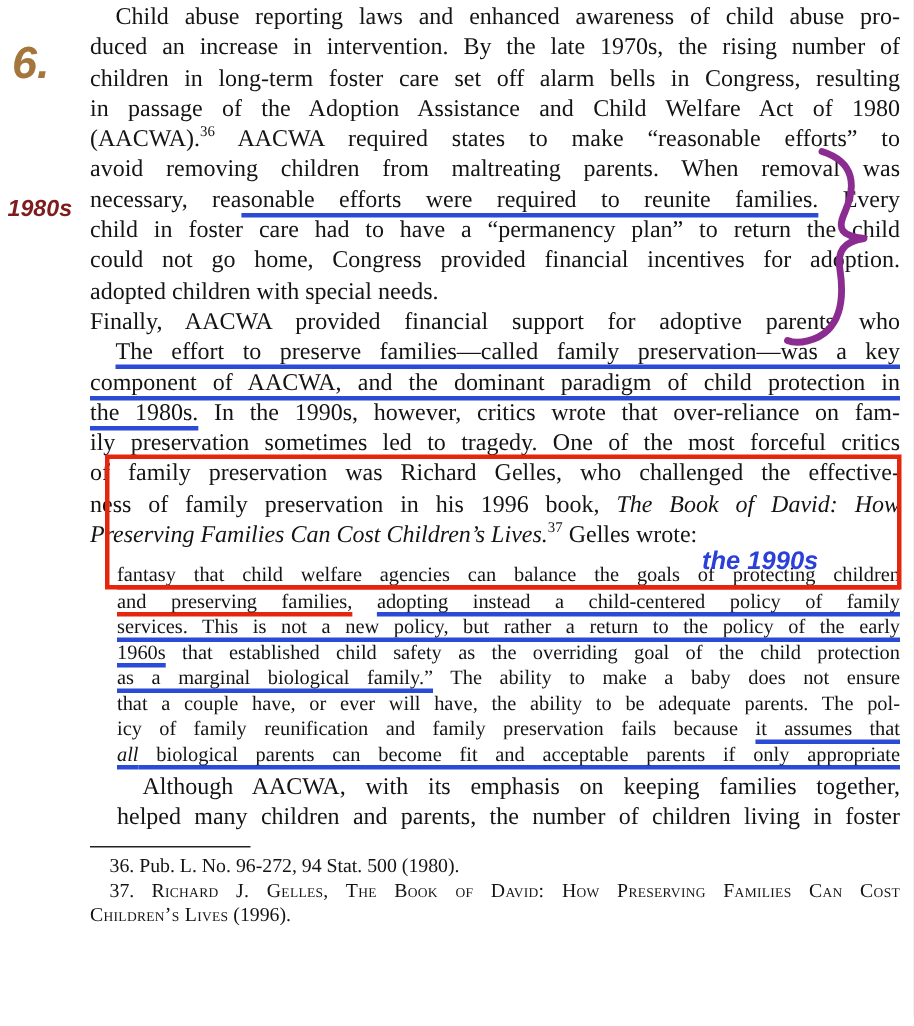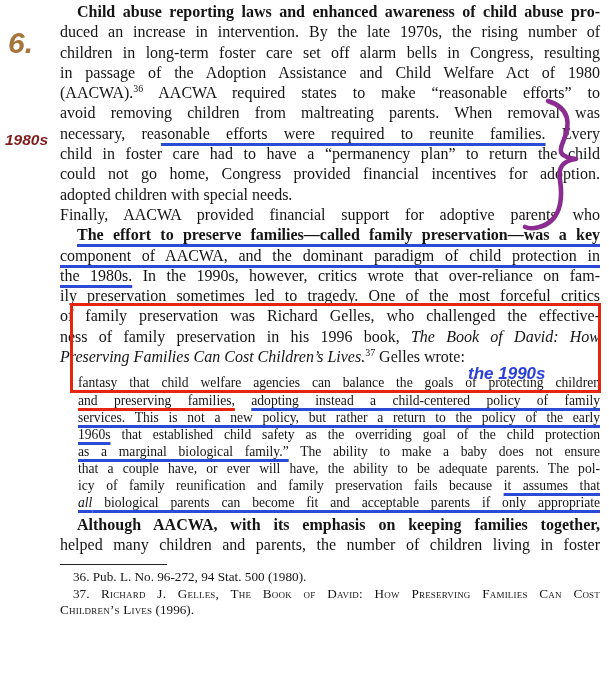--- a/index.html
+++ b/index.html
@@ -16,22 +16,22 @@
     position:absolute;left:60px;top:2px;width:540px;
   }
   .blk{position:relative;}
   .line{
     text-align:justify;
     text-align-last:justify;
     white-space:normal;
   }
   .line.last{text-align-last:left;}
   .body{font-size:16px;line-height:20.3px;}
-  .body .ind{text-indent:17px;font-weight:bold;}
-  .p3{margin-top:3px;}
+  .body .ind{text-indent:17px;}
+  .p3{margin-top:3px;margin-left:18px;}
   .quote{
     margin:7px 0 0 18px;width:522px;
     font-size:13.6px;line-height:17.15px;
   }
   .footnotes{
     margin-top:2px;
     font-size:13.2px;line-height:16.6px;
   }
   .footnotes .ind{text-indent:13px;}
   .fnrule{

